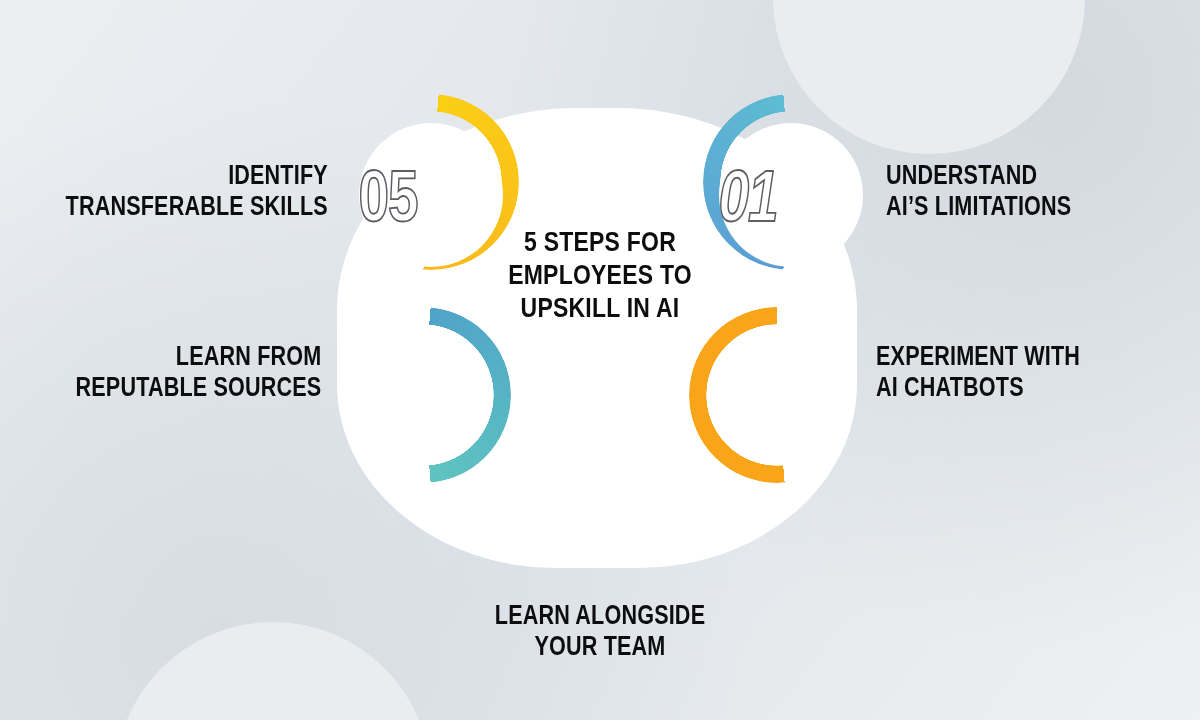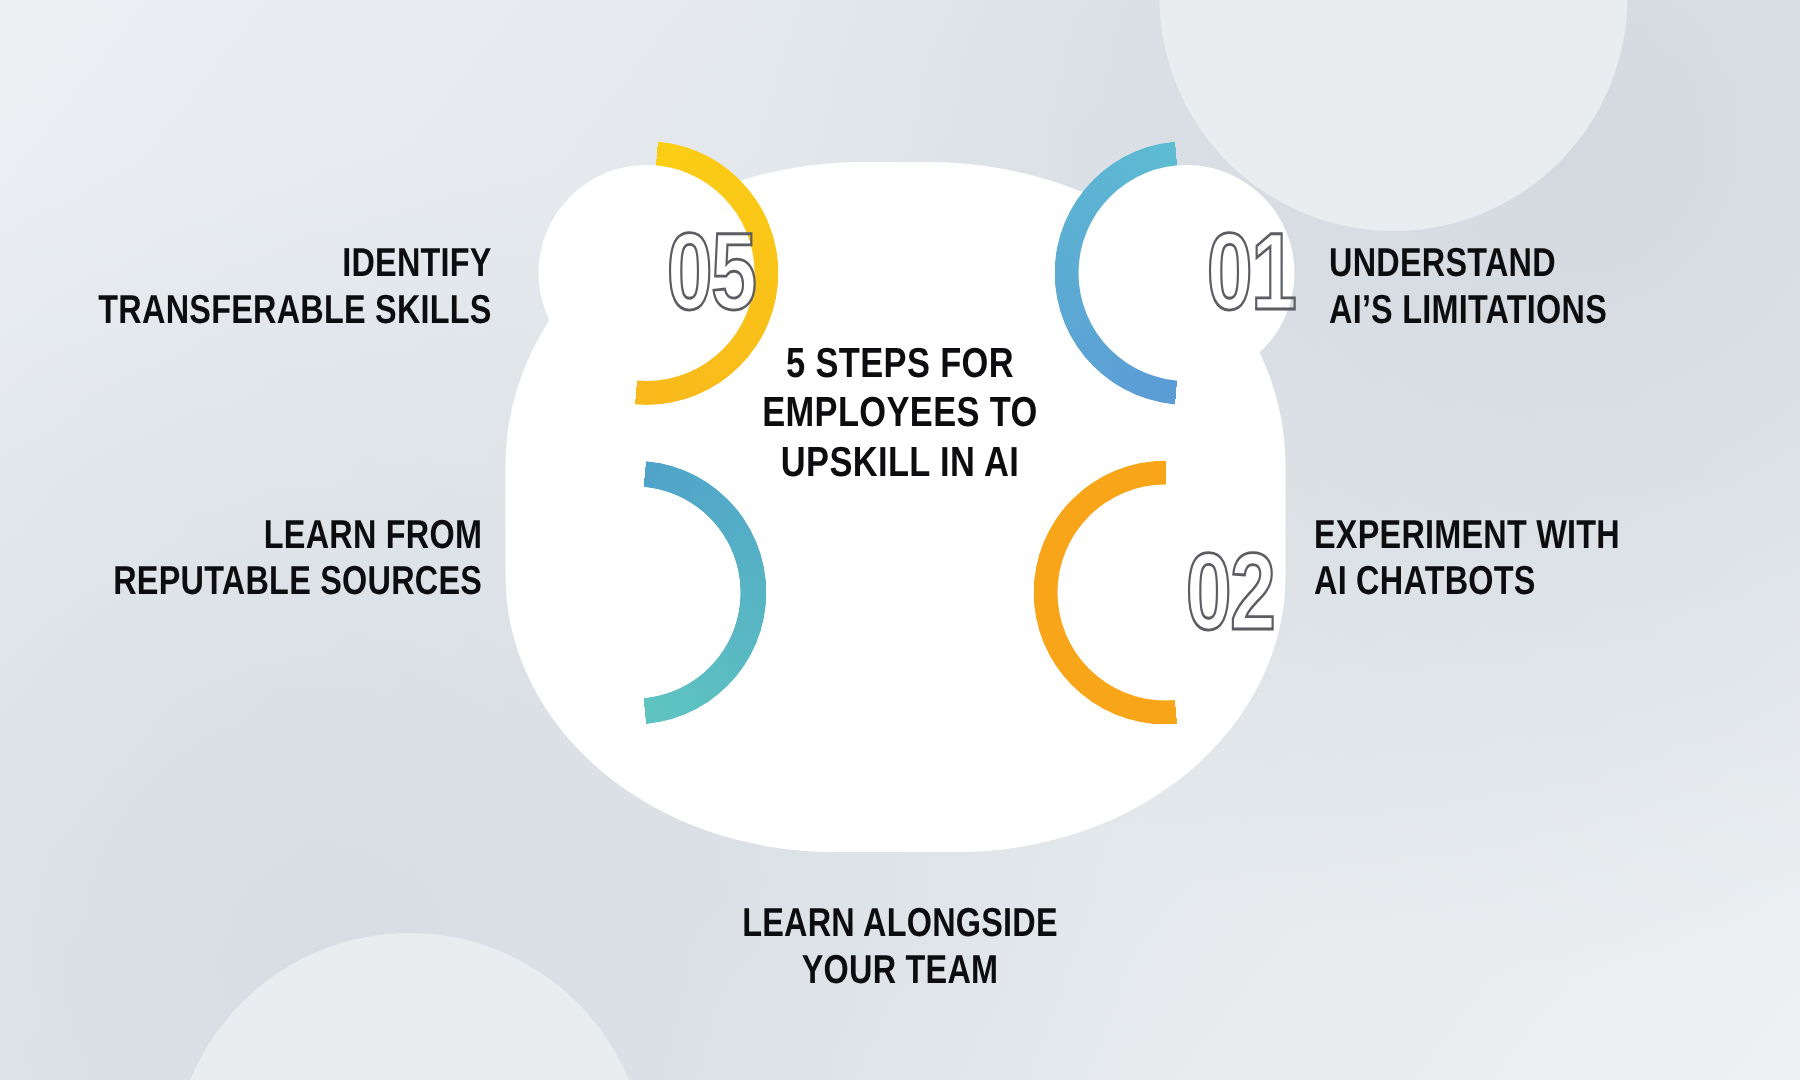--- a/index.html
+++ b/index.html
@@ -72,43 +72,43 @@
     height: 176px;
   }
   .node .ring {
     position: absolute;
     inset: 0;
     border-radius: 50%;
   }
   .node .disc {
     position: absolute;
     left: 16px;
-    top: 16px;
+    top: 29px;
     width: 144px;
     height: 144px;
     border-radius: 50%;
     background: #ffffff;
     display: flex;
     align-items: center;
-    justify-content: flex-end;
+    justify-content: flex-start;
   }
   .node .num {
     font-family: "Liberation Sans", sans-serif;
     font-size: 54px;
     font-weight: 700;
     letter-spacing: -1px;
     line-height: 1;
     color: transparent;
     -webkit-text-stroke: 1.4px #5c5c63;
     transform: scaleY(1.35) scaleX(1.02);
     user-select: none;
   }
 
   
-  #node-01 { left: 703px; top: 94px; }
+  #node-01 { left: 703px; top: 94px; font-style: italic; }
   #node-02 { left: 689px; top: 307px; }
   #node-03 { left: 511px; top: 415px; }
   #node-04 { left: 335px; top: 307px; }
   #node-05 { left: 343px; top: 94px; }
 
   
   .label {
     position: absolute;
     font-family: "Liberation Sans", sans-serif;
     font-weight: 700;
@@ -183,23 +183,20 @@
 
   <div class="node" id="node-01">
     <div class="ring" style="background: conic-gradient(from 185deg, rgb(91, 155, 213) 0deg, rgb(93, 188, 210) 170deg, rgba(0, 0, 0, 0) 170deg, rgba(0, 0, 0, 0) 360deg); mask: radial-gradient(closest-side, rgba(0, 0, 0, 0) 0px, rgba(0, 0, 0, 0) 80%, rgb(0, 0, 0) 80.5%, rgb(0, 0, 0) 100%);"></div>
     <div class="disc">
       <span class="num">01</span>
     </div>
   </div>
 
   <div class="node" id="node-02">
     <div class="ring" style="background: conic-gradient(from 175deg, rgb(249, 165, 26) 0deg, rgb(249, 165, 26) 185deg, rgba(0, 0, 0, 0) 185deg, rgba(0, 0, 0, 0) 360deg); mask: radial-gradient(closest-side, rgba(0, 0, 0, 0) 0px, rgba(0, 0, 0, 0) 80%, rgb(0, 0, 0) 80.5%, rgb(0, 0, 0) 100%);"></div>
-    <div class="disc">
-      <span class="num">02</span>
-    </div>
   </div>
 
 
   <div class="node" id="node-04">
     <div class="ring" style="background: conic-gradient(from 5deg, rgb(79, 163, 201) 0deg, rgb(95, 196, 192) 170deg, rgba(0, 0, 0, 0) 170deg, rgba(0, 0, 0, 0) 360deg); mask: radial-gradient(closest-side, rgba(0, 0, 0, 0) 0px, rgba(0, 0, 0, 0) 80%, rgb(0, 0, 0) 80.5%, rgb(0, 0, 0) 100%);"></div>
   </div>
 
   <div class="node" id="node-05">
     <div class="ring" style="background: conic-gradient(from 5deg, rgb(251, 206, 21) 0deg, rgb(249, 184, 28) 180deg, rgba(0, 0, 0, 0) 180deg, rgba(0, 0, 0, 0) 360deg); mask: radial-gradient(closest-side, rgba(0, 0, 0, 0) 0px, rgba(0, 0, 0, 0) 80%, rgb(0, 0, 0) 80.5%, rgb(0, 0, 0) 100%);"></div>
     <div class="disc">

